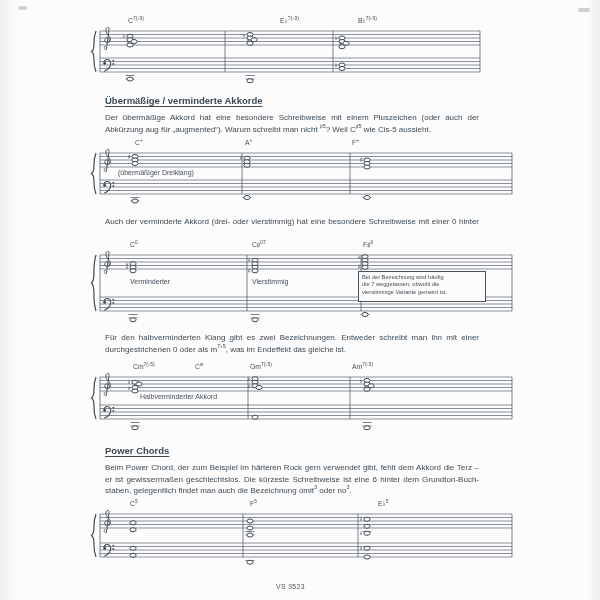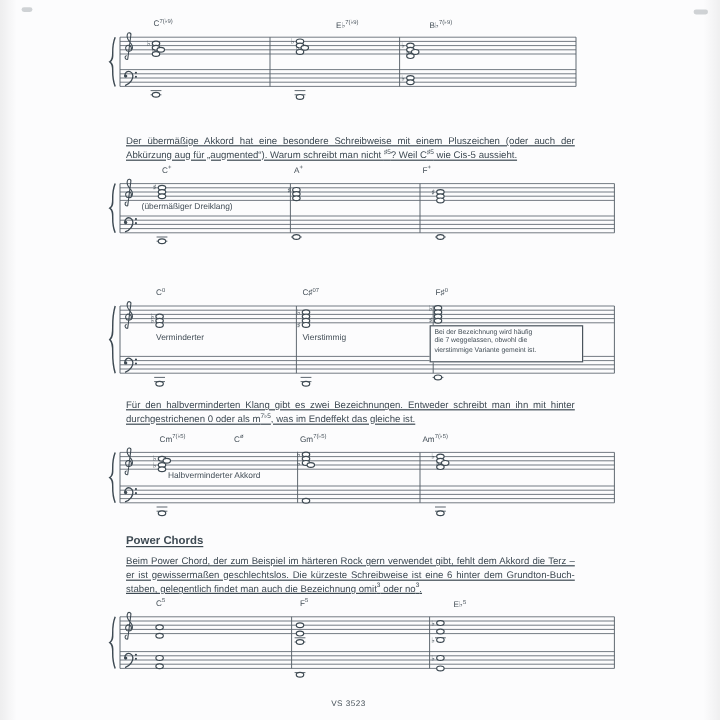--- a/index.html
+++ b/index.html
@@ -5,21 +5,21 @@
   html,body{margin:0;padding:0;background:#e9e9e9;}
   .page{position:relative;width:600px;height:600px;background:#fcfcfd;overflow:hidden;
         font-family:"Liberation Sans","DejaVu Sans",sans-serif;color:#3e4a53;}
   .edgeL,.edgeR{position:absolute;top:0;bottom:0;width:14px;pointer-events:none;}
   .edgeL{left:0;background:linear-gradient(to right,rgba(0,0,0,.06),rgba(0,0,0,0));}
   .edgeR{right:0;background:linear-gradient(to left,rgba(0,0,0,.05),rgba(0,0,0,0));}
   .smudge{position:absolute;background:#9aa0a5;opacity:.45;border-radius:2px;}
   .h{position:absolute;left:105px;font-size:9.5px;font-weight:bold;
      text-decoration:underline;text-underline-offset:2px;white-space:nowrap;}
   .para{position:absolute;left:105px;width:374px;font-size:8px;line-height:11.5px;}
-  .line{text-align:justify;text-align-last:justify;text-decoration:underline;}
+  .line{text-align:justify;text-align-last:justify;}
   .line.last{text-align-last:left;}
   .para sup{font-size:68%;line-height:0;}
   .system{position:absolute;}
   .chord{position:absolute;font-size:6.8px;white-space:nowrap;color:#434e57;}
   .csup{font-size:4.9px;position:relative;top:-2.6px;}
   .stafftext{position:absolute;font-size:7px;white-space:nowrap;color:#434e57;}
   .notebox{position:absolute;border:0.8px solid #4a545d;background:#fcfcfd;
            font-size:5.7px;line-height:7.4px;padding:2px 3px;color:#434e57;}
   .footer-code{position:absolute;left:276px;top:583px;font-size:6.8px;letter-spacing:.4px;color:#49535b;}
   .pagenum{position:absolute;left:472px;top:610px;font-size:11px;font-weight:normal;color:#3e4a53;}
@@ -279,31 +279,33 @@
           <ellipse cx="277" cy="26.25" rx="3.1" ry="2" fill="#fff" stroke="#3e4a53" stroke-width="1"></ellipse>
           <line x1="272.5" x2="281.5" y1="31.5" y2="31.5" stroke="#3e4a53" stroke-width="0.7"></line>
           <ellipse cx="277" cy="33.25" rx="3.1" ry="2" fill="#fff" stroke="#3e4a53" stroke-width="1"></ellipse>
           <text x="269.4" y="35.45" font-size="6.5" font-family="DejaVu Sans, sans-serif" fill="#3e4a53">♭</text>
           <ellipse cx="277" cy="48.25" rx="3.1" ry="2" fill="#fff" stroke="#3e4a53" stroke-width="1"></ellipse>
           <text x="269.4" y="50.45" font-size="6.5" font-family="DejaVu Sans, sans-serif" fill="#3e4a53">♭</text>
           <ellipse cx="277" cy="57" rx="3.1" ry="2" fill="#fff" stroke="#3e4a53" stroke-width="1"></ellipse>
         </svg><span class="chord" style="left: 40px; top: 0px;"><span>C</span><span class="csup">5</span></span><span class="chord" style="left: 160px; top: 0px;"><span>F</span><span class="csup">5</span></span><span class="chord" style="left: 288px; top: 0px;"><span>E♭</span><span class="csup">5</span></span></div>
     </div>
 
+  <div class="h" style="top:95px;">Übermäßige / verminderte Akkorde</div>
 
   <div class="para" style="top:112px;">
     <div class="line rich">Der übermäßige Akkord hat eine besondere Schreibweise mit einem Pluszeichen (oder auch der</div>
     <div class="line rich last">Abkürzung aug für „augmented“). Warum schreibt man nicht <sup>♯5</sup>? Weil C<sup>♯5</sup> wie Cis-5 aussieht.</div>
   </div>
 
   <div class="para" style="top:216px;">
+    <div class="line rich">Auch der verminderte Akkord (drei- oder vierstimmig) hat eine besondere Schreibweise mit einer 0 hinter</div>
   </div>
 
   <div class="para" style="top:332px;">
-    <div class="line rich">Für den halbverminderten Klang gibt es zwei Bezeichnungen. Entweder schreibt man ihn mit hinter</div>
+    <div class="line rich">Für den halbverminderten Klang gibt es zwei Bezeichnungen. Entweder schreibt man ihn mit einer</div>
     <div class="line rich last">durchgestrichenen 0 oder als m<sup>7♭5</sup>, was im Endeffekt das gleiche ist.</div>
   </div>
 
   <div class="h" style="top:445px;">Power Chords</div>
 
   <div class="para" style="top:462px;">
     <div class="line rich">Beim Power Chord, der zum Beispiel im härteren Rock gern verwendet gibt, fehlt dem Akkord die Terz –</div>
     <div class="line rich">er ist gewissermaßen geschlechtslos. Die kürzeste Schreibweise ist eine 6 hinter dem Grundton-Buch-</div>
     <div class="line rich last">staben, gelegentlich findet man auch die Bezeichnung omit<sup>3</sup> oder no<sup>3</sup>.</div>
   </div>

